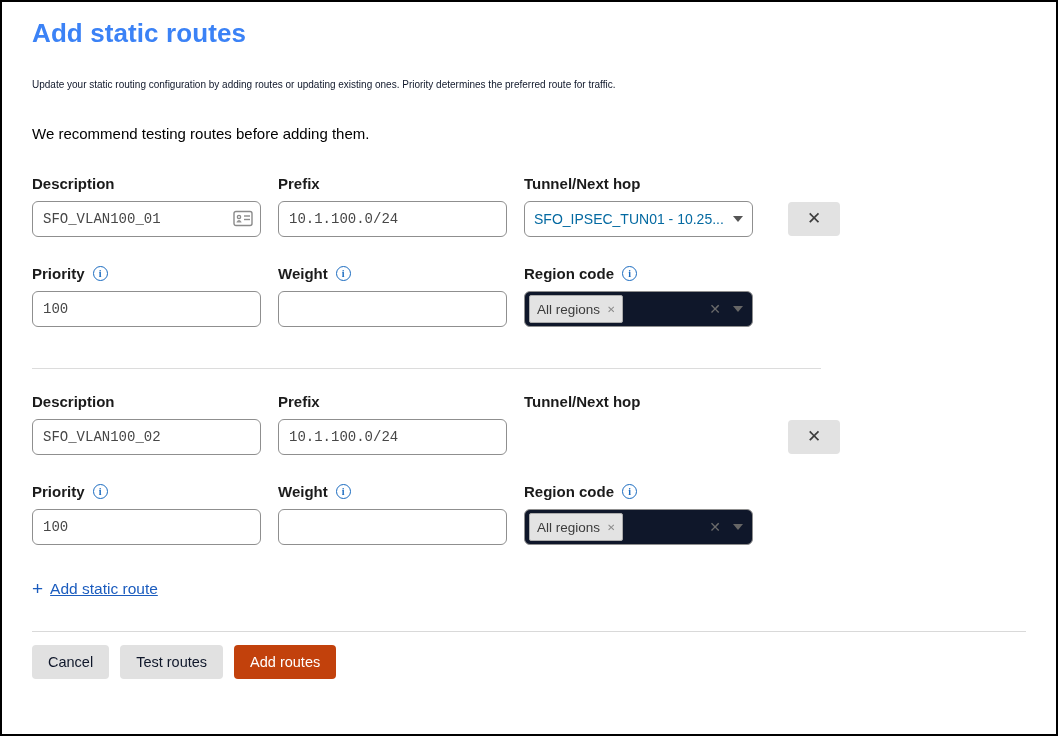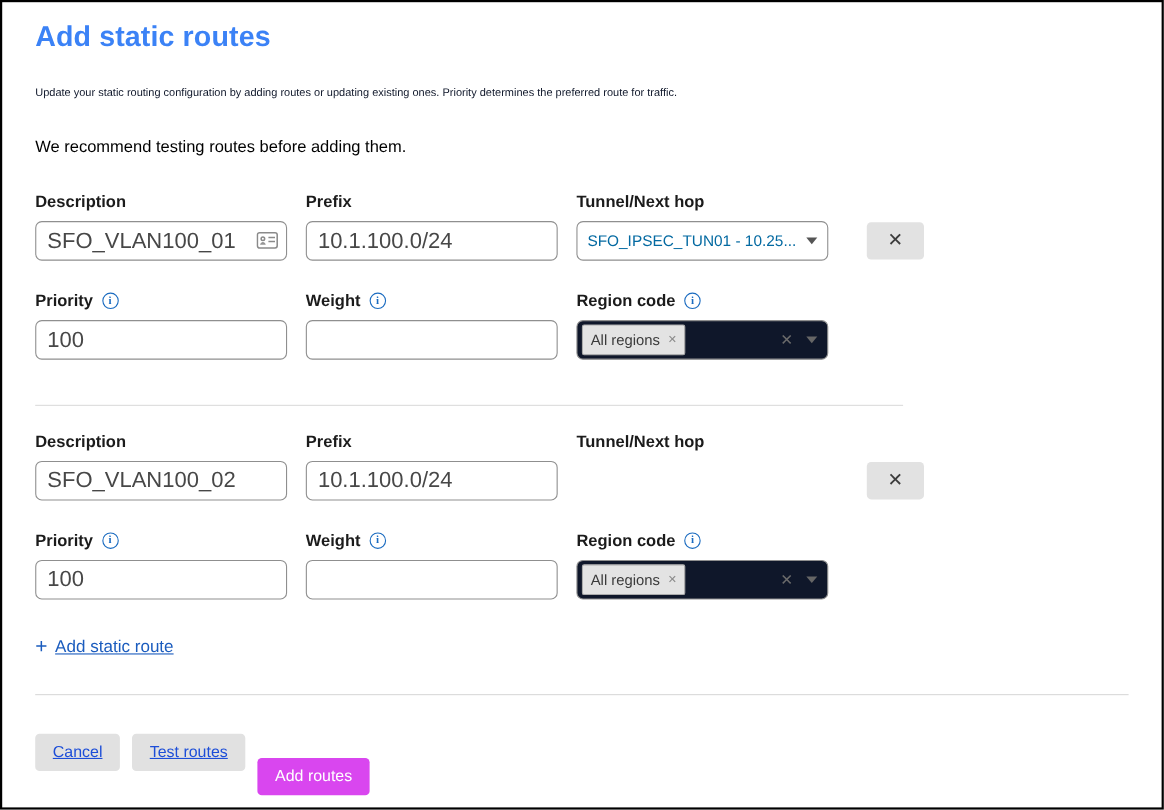--- a/index.html
+++ b/index.html
@@ -34,23 +34,23 @@
   }
   .row-1 { margin-top: 33px; }
   .row-2 { margin-top: 28px; }
 
   .text-input {
     width: 100%;
     height: 36px;
     border: 1px solid #8f8f8f;
     border-radius: 6px;
     padding: 0 10px;
-    font-size: 20px;
+    font-size: 14px;
     color: #474747;
-    font-family: Liberation Sans, sans-serif;
+    font-family: Liberation Mono, monospace;
     background: #fff;
     outline: none;
   }
   .input-wrap { position: relative; }
   .autofill-icon {
     position: absolute;
     right: 8px; top: 9px;
     width: 20px; height: 17px;
     color: #8a8a8a;
   }
@@ -176,22 +176,22 @@
   }
   .btn {
     height: 34px;
     border: none;
     border-radius: 4px;
     font-size: 14.5px;
     font-family: "Liberation Sans", sans-serif;
     cursor: pointer;
     padding: 0 16px;
   }
-  .btn-gray { background: #e1e1e1; color: #1d4ed8; text-decoration: underline; }
-  .btn-blue { background: #d946ef; color: #ffffff; margin-top: 44px; }
+  .btn-gray { background: #e1e1e1; color: #0f172a; }
+  .btn-blue { background: #c2410c; color: #ffffff; }
   .btn + .btn { margin-left: 11px; }
 </style>
 </head>
 <body>
 
 <div class="page">
 
   <h1 class="title">Add static routes</h1>
   <p class="intro">Update your static routing configuration by adding routes or updating existing ones. Priority determines the preferred route for traffic.</p>
   <p class="note">We recommend testing routes before adding them.</p>

